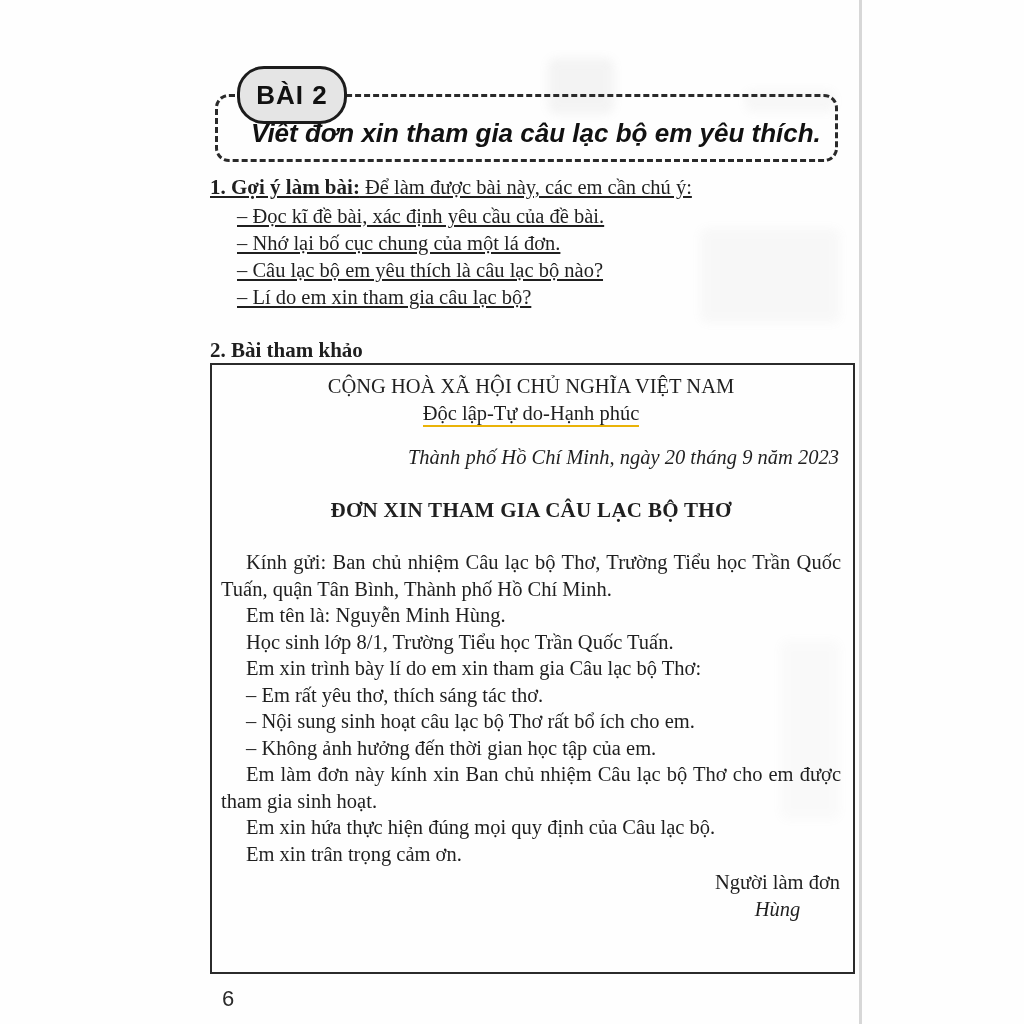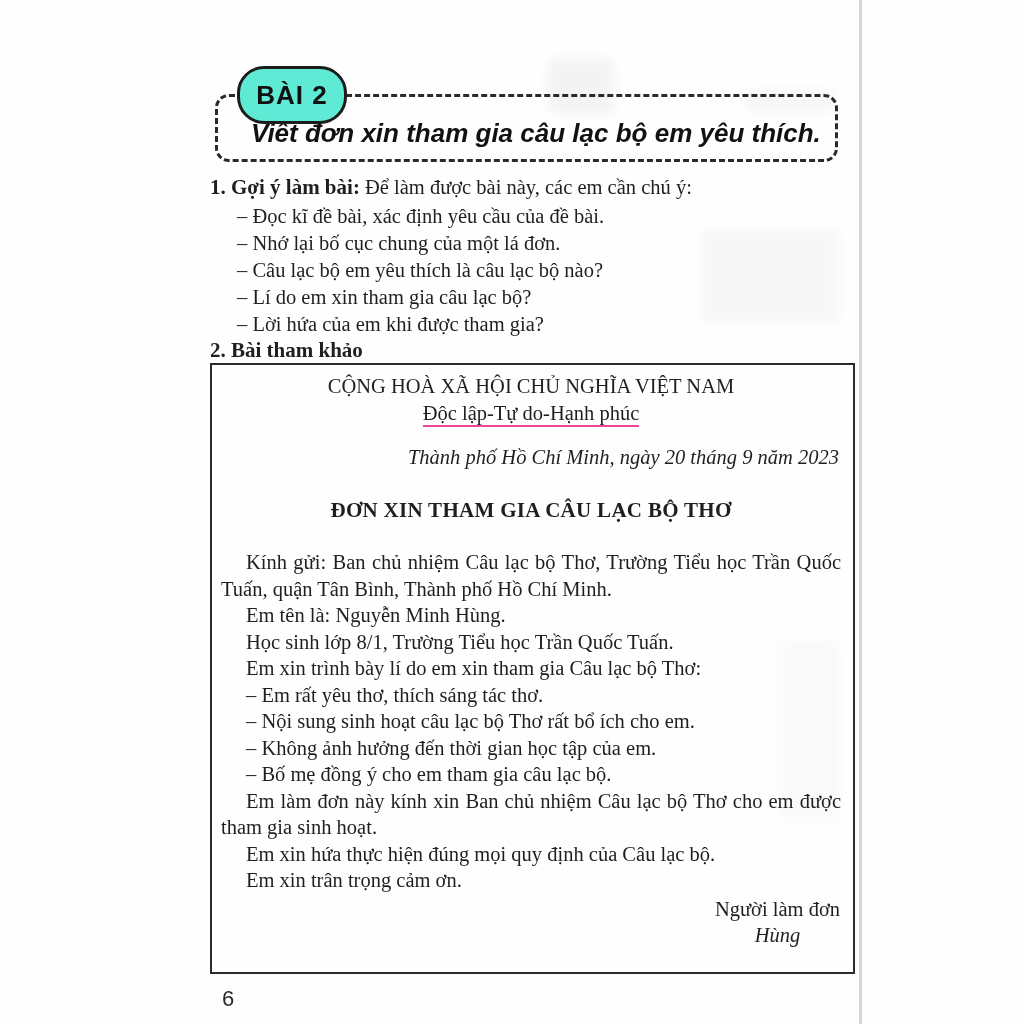--- a/index.html
+++ b/index.html
@@ -29,30 +29,30 @@
     border:3px dashed #2a2a2a; border-radius:14px;
   }
   .tagline {
     position:absolute; left:33px; top:21px;
     font-family:"Liberation Sans", sans-serif;
     font-weight:bold; font-style:italic; font-size:26px; color:#111;
     white-space:nowrap;
   }
   .badge {
     position:absolute; left:237px; top:66px; width:104px; height:52px;
-    background:#5eead4; border:3px solid #1c1c1c; border-radius:27px;
+    background:#e5e5e5; border:3px solid #1c1c1c; border-radius:27px;
     display:flex; align-items:center; justify-content:center;
     font-family:"Liberation Sans", sans-serif; font-weight:bold;
     font-size:26px; letter-spacing:1px; color:#111;
   }
 
   
   .sec1 {
     position:absolute; left:210px; top:174px; width:655px;
-    font-size:20.5px; line-height:27px;
+    font-size:20.5px; line-height:27px;text-decoration:underline;
   }
   .sec-heading b { font-size:21px; }
   .bullets { margin-left:27px; margin-top:2px; }
   .bullet { white-space:nowrap; }
 
   
   .sec2-heading {
     position:absolute; left:210px; top:337px;
     font-weight:bold; font-size:21px; line-height:27px;
   }
@@ -60,21 +60,21 @@
   
   .letter-box {
     position:absolute; left:210px; top:363px; width:645px; height:611px;
     border:2px solid #2b2b2b; box-sizing:border-box;
     padding:8px 12px 0 9px;
     font-size:20.5px; line-height:26.5px; text-align:justify;
   }
   .letter-box p { margin:0; }
   .motto1 { text-align:center; }
   .motto2 { text-align:center; }
-  .motto2 span { border-bottom:2px solid #ec4899; padding-bottom:1px; }
+  .motto2 span { border-bottom:2px solid #eab308; padding-bottom:1px; }
   .dateline { text-align:right; font-style:italic; margin-top:18px !important; padding-right:2px; }
   .letter-title { text-align:center; font-weight:bold; margin-top:26px !important; letter-spacing:.3px; font-size:21px; }
   .paras { margin-top:26px; }
   .para { text-indent:25px; }
   .signature {
     width:fit-content; margin-left:auto; margin-right:1px; margin-top:2px;
     text-align:center;
   }
   .signature .signed { font-style:italic; }
 
@@ -99,40 +99,38 @@
   </div>
   <div class="badge">BÀI 2</div>
 
   <div class="sec1">
     <div class="sec-heading"><b>1. Gợi ý làm bài:</b><span> Để làm được bài này, các em cần chú ý:</span></div>
     <div class="bullets">
       <div class="bullet">– Đọc kĩ đề bài, xác định yêu cầu của đề bài.</div>
       <div class="bullet">– Nhớ lại bố cục chung của một lá đơn.</div>
       <div class="bullet">– Câu lạc bộ em yêu thích là câu lạc bộ nào?</div>
       <div class="bullet">– Lí do em xin tham gia câu lạc bộ?</div>
-      <div class="bullet">– Lời hứa của em khi được tham gia?</div>
     </div>
   </div>
 
   <div class="sec2-heading">2. Bài tham khảo</div>
 
   <div class="letter-box">
     <p class="motto1">CỘNG HOÀ XÃ HỘI CHỦ NGHĨA VIỆT NAM</p>
     <p class="motto2"><span>Độc lập-Tự do-Hạnh phúc</span></p>
     <p class="dateline">Thành phố Hồ Chí Minh, ngày 20 tháng 9 năm 2023</p>
     <p class="letter-title">ĐƠN XIN THAM GIA CÂU LẠC BỘ THƠ</p>
     <div class="paras">
       <p class="para">Kính gửi: Ban chủ nhiệm Câu lạc bộ Thơ, Trường Tiểu học Trần Quốc Tuấn, quận Tân Bình, Thành phố Hồ Chí Minh.</p>
       <p class="para">Em tên là: Nguyễn Minh Hùng.</p>
       <p class="para">Học sinh lớp 8/1, Trường Tiểu học Trần Quốc Tuấn.</p>
       <p class="para">Em xin trình bày lí do em xin tham gia Câu lạc bộ Thơ:</p>
       <p class="para">– Em rất yêu thơ, thích sáng tác thơ.</p>
       <p class="para">– Nội sung sinh hoạt câu lạc bộ Thơ rất bổ ích cho em.</p>
       <p class="para">– Không ảnh hưởng đến thời gian học tập của em.</p>
-      <p class="para">– Bố mẹ đồng ý cho em tham gia câu lạc bộ.</p>
       <p class="para">Em làm đơn này kính xin Ban chủ nhiệm Câu lạc bộ Thơ cho em được tham gia sinh hoạt.</p>
       <p class="para">Em xin hứa thực hiện đúng mọi quy định của Câu lạc bộ.</p>
       <p class="para">Em xin trân trọng cảm ơn.</p>
     </div>
     <div class="signature">
       <p>Người làm đơn</p>
       <p class="signed">Hùng</p>
     </div>
   </div>
 

